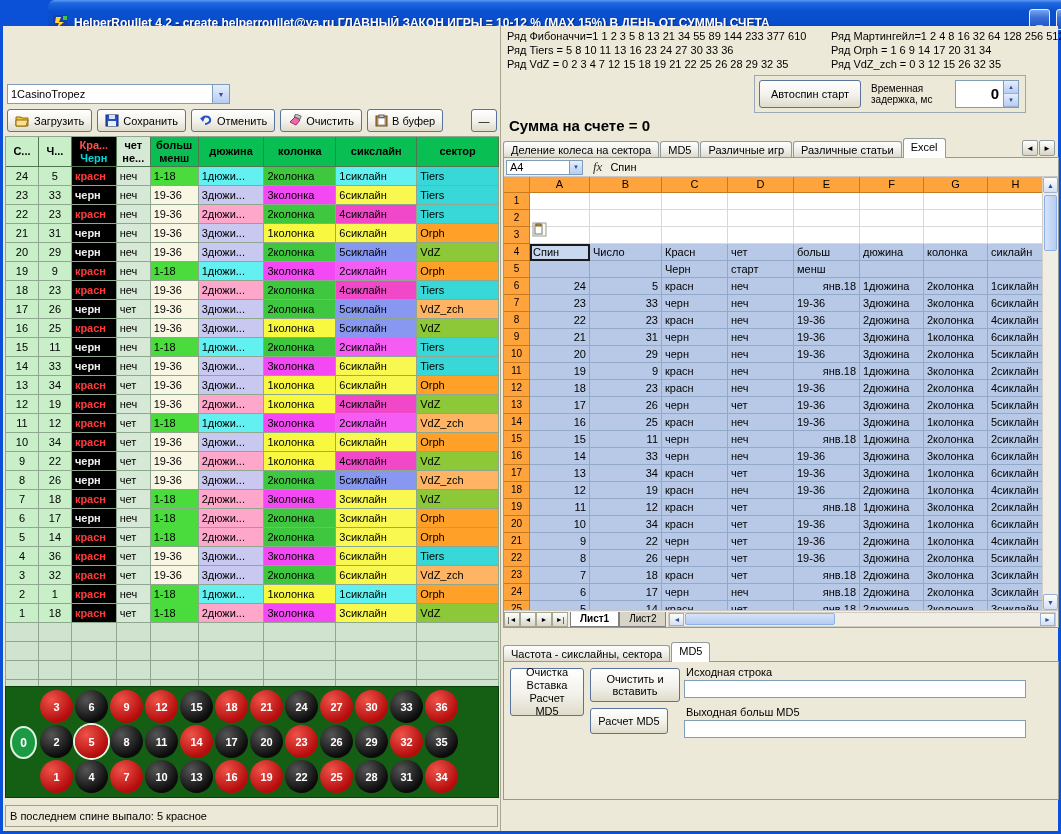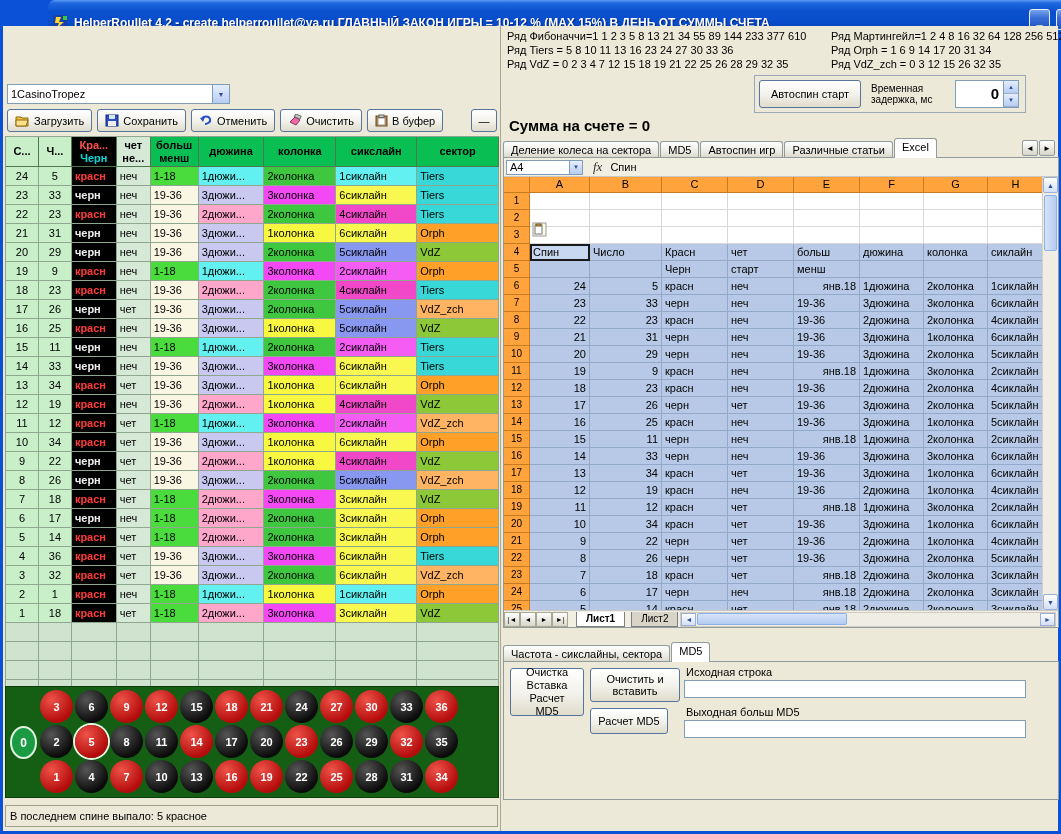--- a/index.html
+++ b/index.html
@@ -112,21 +112,21 @@
   .g-num { text-align:right; }
   .g-sel { outline:2px solid #1A1A1A; outline-offset:-2px; background:#C8D8F0; }
   .paste-icon { position:absolute; left:28px; top:64px; z-index:4; }
   .vscroll { position:absolute; right:0; top:19px; width:16px; height:433px; background:#F0EEE4; border-left:1px solid #D4D0C4; display:flex; flex-direction:column; }
   .vs-btn { height:16px; font-size:7px; display:flex; align-items:center; justify-content:center; background:linear-gradient(180deg,#FDFDFB,#D5E0F5); border:1px solid #9AB0D8; border-radius:2px; color:#2B4F9E; }
   .vs-track { flex:1; position:relative; }
   .vs-thumb { position:absolute; left:1px; top:2px; width:13px; height:56px; background:linear-gradient(90deg,#D7E3F8,#B4CCF2); border:1px solid #8CB0E8; border-radius:2px; }
   .sheetbar { height:17px; display:flex; align-items:center; background:#F1EFE2; border-top:1px solid #C8C8C8; }
   .nav-btn { width:16px; height:15px; font-size:7px; display:flex; align-items:center; justify-content:center; border:1px solid #A8A890; background:linear-gradient(180deg,#FFF,#D8D6C8); }
   .sheet-tabs { display:flex; margin-left:2px; }
-  .sheet-tab { padding:0 9px; font-size:10px; line-height:14px; border:1px solid #808080; border-top:none; background:#D8D4C8;margin-left:6px; }
+  .sheet-tab { padding:0 9px; font-size:10px; line-height:14px; border:1px solid #808080; border-top:none; background:#D8D4C8; }
   .sheet-tab.active { background:#FFFFFF; font-weight:bold; }
   .hscroll { flex:1; height:15px; margin:0 2px; background:#F0EEE4; border:1px solid #D0CCC0; display:flex; }
   .hs-btn { width:15px; font-size:7px; display:flex; align-items:center; justify-content:center; background:linear-gradient(180deg,#FDFDFB,#D5E0F5); border:1px solid #9AB0D8; color:#2B4F9E; }
   .hs-track { flex:1; position:relative; }
   .hs-thumb { position:absolute; top:0; left:1px; height:12px; width:150px; background:linear-gradient(180deg,#D7E3F8,#B4CCF2); border:1px solid #8CB0E8; border-radius:2px; }
 
   
   .bottom-tabs { position:absolute; left:2px; top:617px; height:19px; display:flex; align-items:flex-end; }
   .md5-frame { position:absolute; left:2px; top:635px; width:556px; height:139px; border:1px solid #919B9C; background:#ECE9D8; z-index:2; }
   .md5-big { position:absolute; left:6px; top:6px; width:74px; height:48px; white-space:pre-line; line-height:13px; }
@@ -615,21 +615,21 @@
             <span class="spin-btn">▼</span>
           </div>
         </div>
       </div>
 
       <div class="sum-line">Сумма на счете = 0</div>
 
       <div class="tabs-row">
         <div class="tab">Деление колеса на сектора</div>
         <div class="tab">MD5</div>
-        <div class="tab">Автоспин игр</div>
+        <div class="tab">Различные игр</div>
         <div class="tab">Различные статьи</div>
         <div class="tab active">Excel</div>
       </div>
       <div class="tab-scroll">
         <span class="tsc-btn">◄</span>
         <span class="tsc-btn">►</span>
       </div>
 
       <div class="excel-frame">
         <div class="formula-bar">

